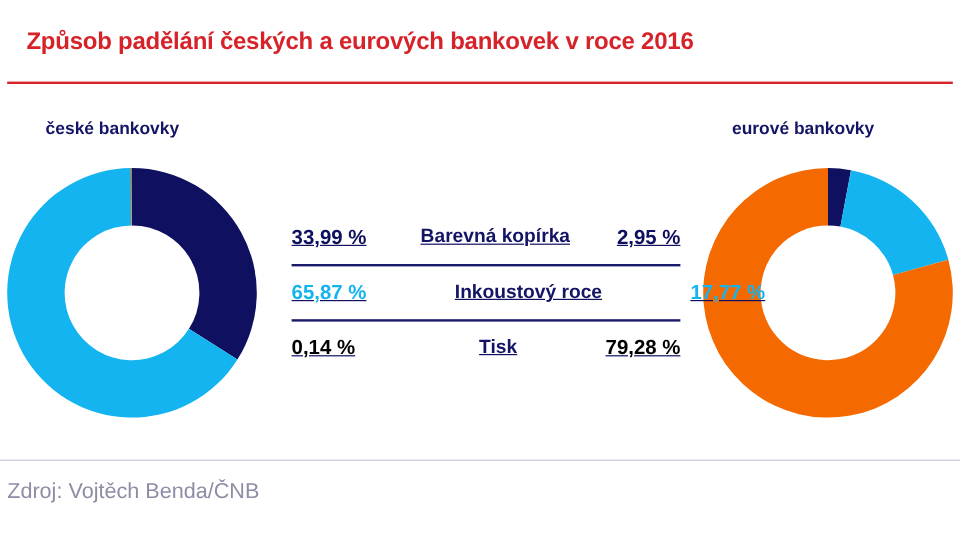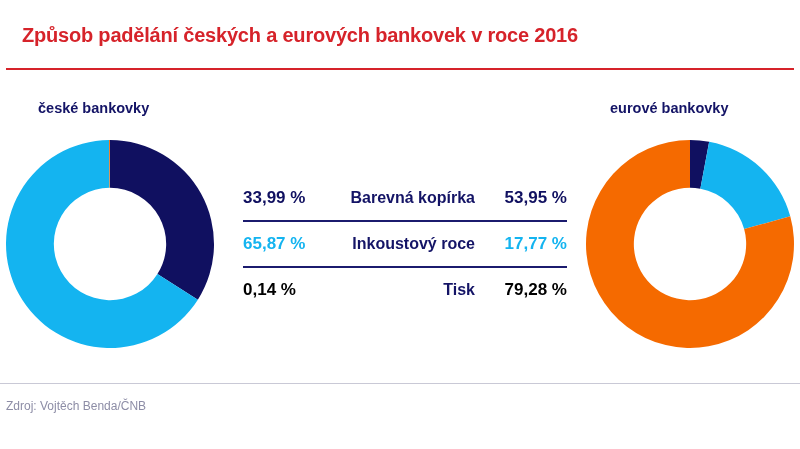--- a/index.html
+++ b/index.html
@@ -65,29 +65,30 @@
   .donut.left  { left: 5px; }
   .donut.right { left: 585px; }
   .donut svg { display: block; width: 210px; height: 210px; }
 
   
   .legend {
     position: absolute;
     left: 243px;
     top: 176px;
     width: 324px;
+    text-decoration: underline;
   }
   .legend-row {
     position: relative;
     height: 44px;
     display: flex;
     align-items: center;
     justify-content: space-between;
   }
-  .legend-row + .legend-row { border-top: 2px solid #1b1b6e; }
+  .legend-row + .legend-row { border-top: 2px solid #1b1b6e; gap: 44px; }
 
   .legend-val {
     font-size: 17px;
     font-weight: bold;
     white-space: nowrap;
     flex: 0 0 auto;
     min-width: 86px;
   }
   .legend-val.left-val  { text-align: left; }
   .legend-val.right-val { text-align: right; }
@@ -112,21 +113,21 @@
     left: 0;
     right: 0;
     top: 383px;
     height: 1px;
     background: #c9c9d6;
   }
   .source {
     position: absolute;
     left: 6px;
     top: 399px;
-    font-size: 12px;
+    font-size: 18px;
     color: #8d8da6;
     white-space: nowrap;
   }
 </style>
 </head>
 <body>
 
 <div class="infographic">
 
   <div class="title">Způsob padělání českých a eurových bankovek v roce 2016</div>
@@ -154,21 +155,21 @@
           <path d="M205.26206488559777 77.36816428689212 A104 104 0 1 1 104.99999999999997 1 L104.99999999999999 48.839999999999996 A56.160000000000004 56.160000000000004 0 1 0 159.1415150382228 90.07880871492175 Z" fill="#f56a00"></path>
         </g>
     </svg>
   </div>
 
   <div class="legend">
 
     <div class="legend-row">
       <span class="legend-val left-val c-navy">33,99 %</span>
       <span class="legend-name">Barevná kopírka</span>
-      <span class="legend-val right-val c-navy">53,95 %</span>
+      <span class="legend-val right-val c-navy">2,95 %</span>
     </div>
 
     <div class="legend-row">
       <span class="legend-val left-val c-blue">65,87 %</span>
       <span class="legend-name">Inkoustový roce</span>
       <span class="legend-val right-val c-blue">17,77 %</span>
     </div>
 
     <div class="legend-row">
       <span class="legend-val left-val c-orange">0,14 %</span>

